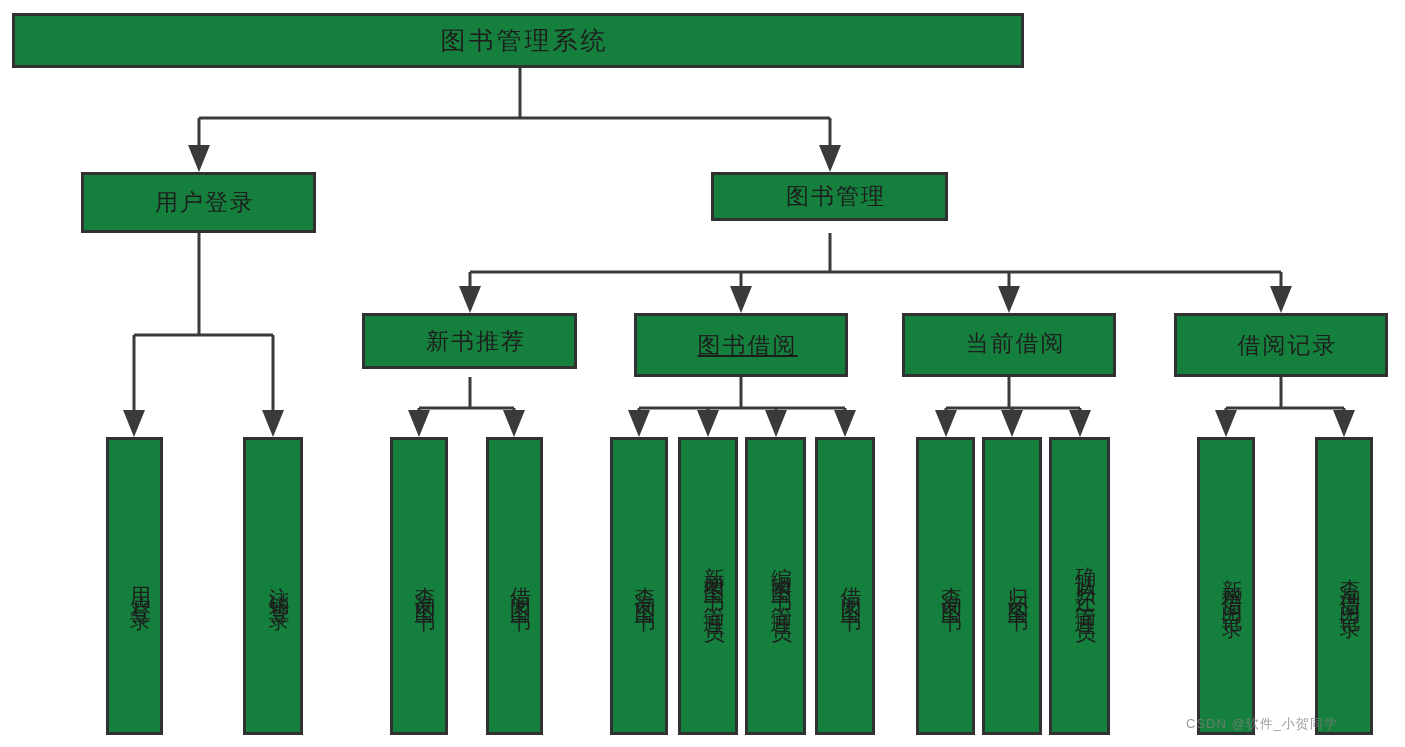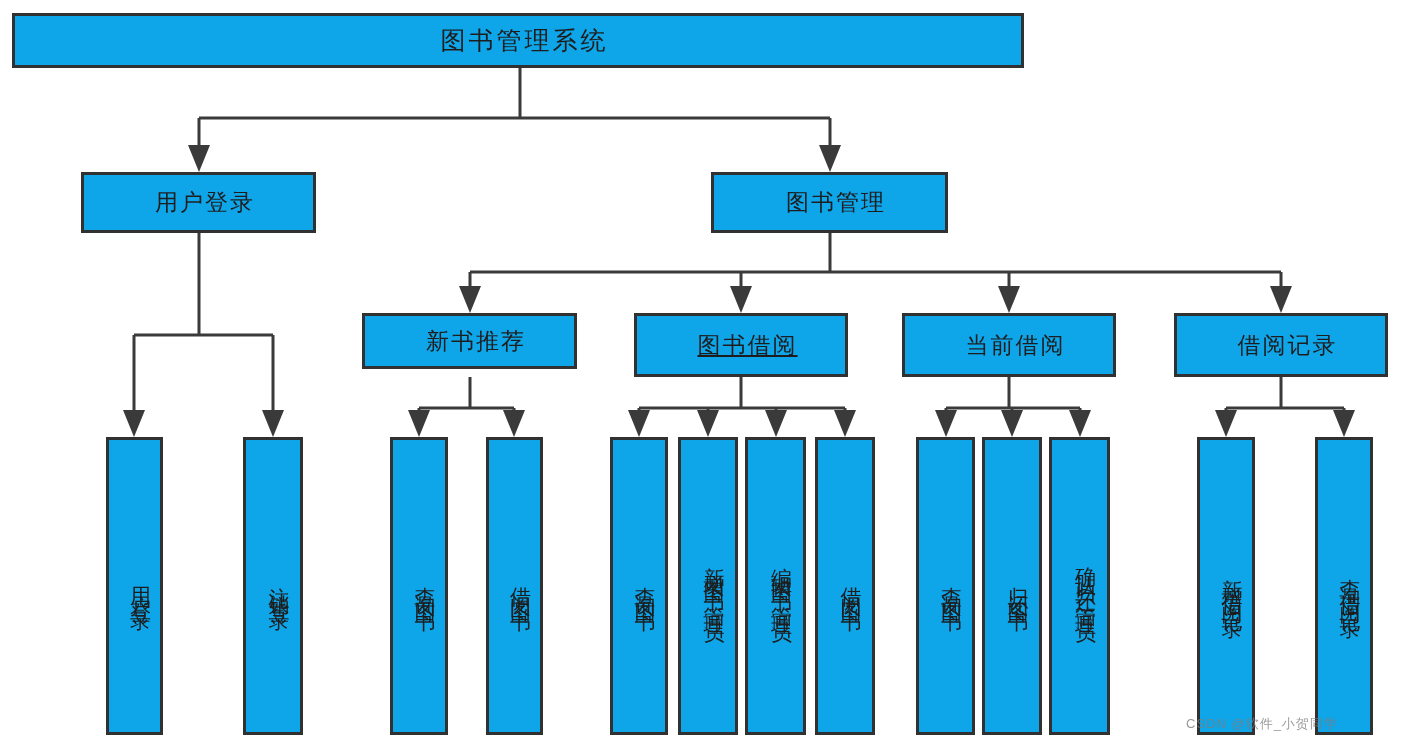--- a/index.html
+++ b/index.html
@@ -18,21 +18,21 @@
   .connector-svg {
     position: absolute;
     left: 0;
     top: 0;
     width: 1405px;
     height: 747px;
     z-index: 1;
   }
   .node {
     position: absolute;
-    background: #0ea5e9;
+    background: #15803d;
     border: 3px solid #313131;
     box-sizing: border-box;
     display: flex;
     align-items: center;
     justify-content: center;
     color: #1d1d1d;
     z-index: 2;
     padding-left: 13px;
   }
   .node .label {
@@ -50,25 +50,25 @@
     text-orientation: mixed;
     font-size: 21px;
     letter-spacing: 8px;
     white-space: nowrap;
     line-height: 1;
   }
   
   #n-root           { left: 12px;   top: 13px;  width: 1012px; height: 55px; }
   
   #n-user-login     { left: 81px;   top: 172px; width: 235px;  height: 61px; }
-  #n-book-mgmt      { left: 711px;  top: 172px; width: 237px;  height: 61px; }
+  #n-book-mgmt      { left: 711px;  top: 172px; width: 237px;  height: 49px; }
   
   #n-new-book       { left: 362px;  top: 313px; width: 215px;  height: 56px; }
   #n-book-borrow    { left: 634px;  top: 313px; width: 214px;  height: 64px; text-decoration: underline; }
-  #n-current-borrow { left: 902px;  top: 313px; width: 214px;  height: 64px; }
+  #n-current-borrow { left: 902px;  top: 313px; width: 214px;  height: 64px; font-family: Liberation Mono, monospace; }
   #n-borrow-record  { left: 1174px; top: 313px; width: 214px;  height: 64px; }
   
   .leaf { top: 437px; height: 298px; }
   #n-l1  { left: 106px;  width: 57px; }
   #n-l2  { left: 243px;  width: 60px; }
   #n-l3  { left: 390px;  width: 58px; }
   #n-l4  { left: 486px;  width: 57px; }
   #n-l5  { left: 610px;  width: 58px; }
   #n-l6  { left: 678px;  width: 60px; }
   #n-l7  { left: 745px;  width: 61px; }

